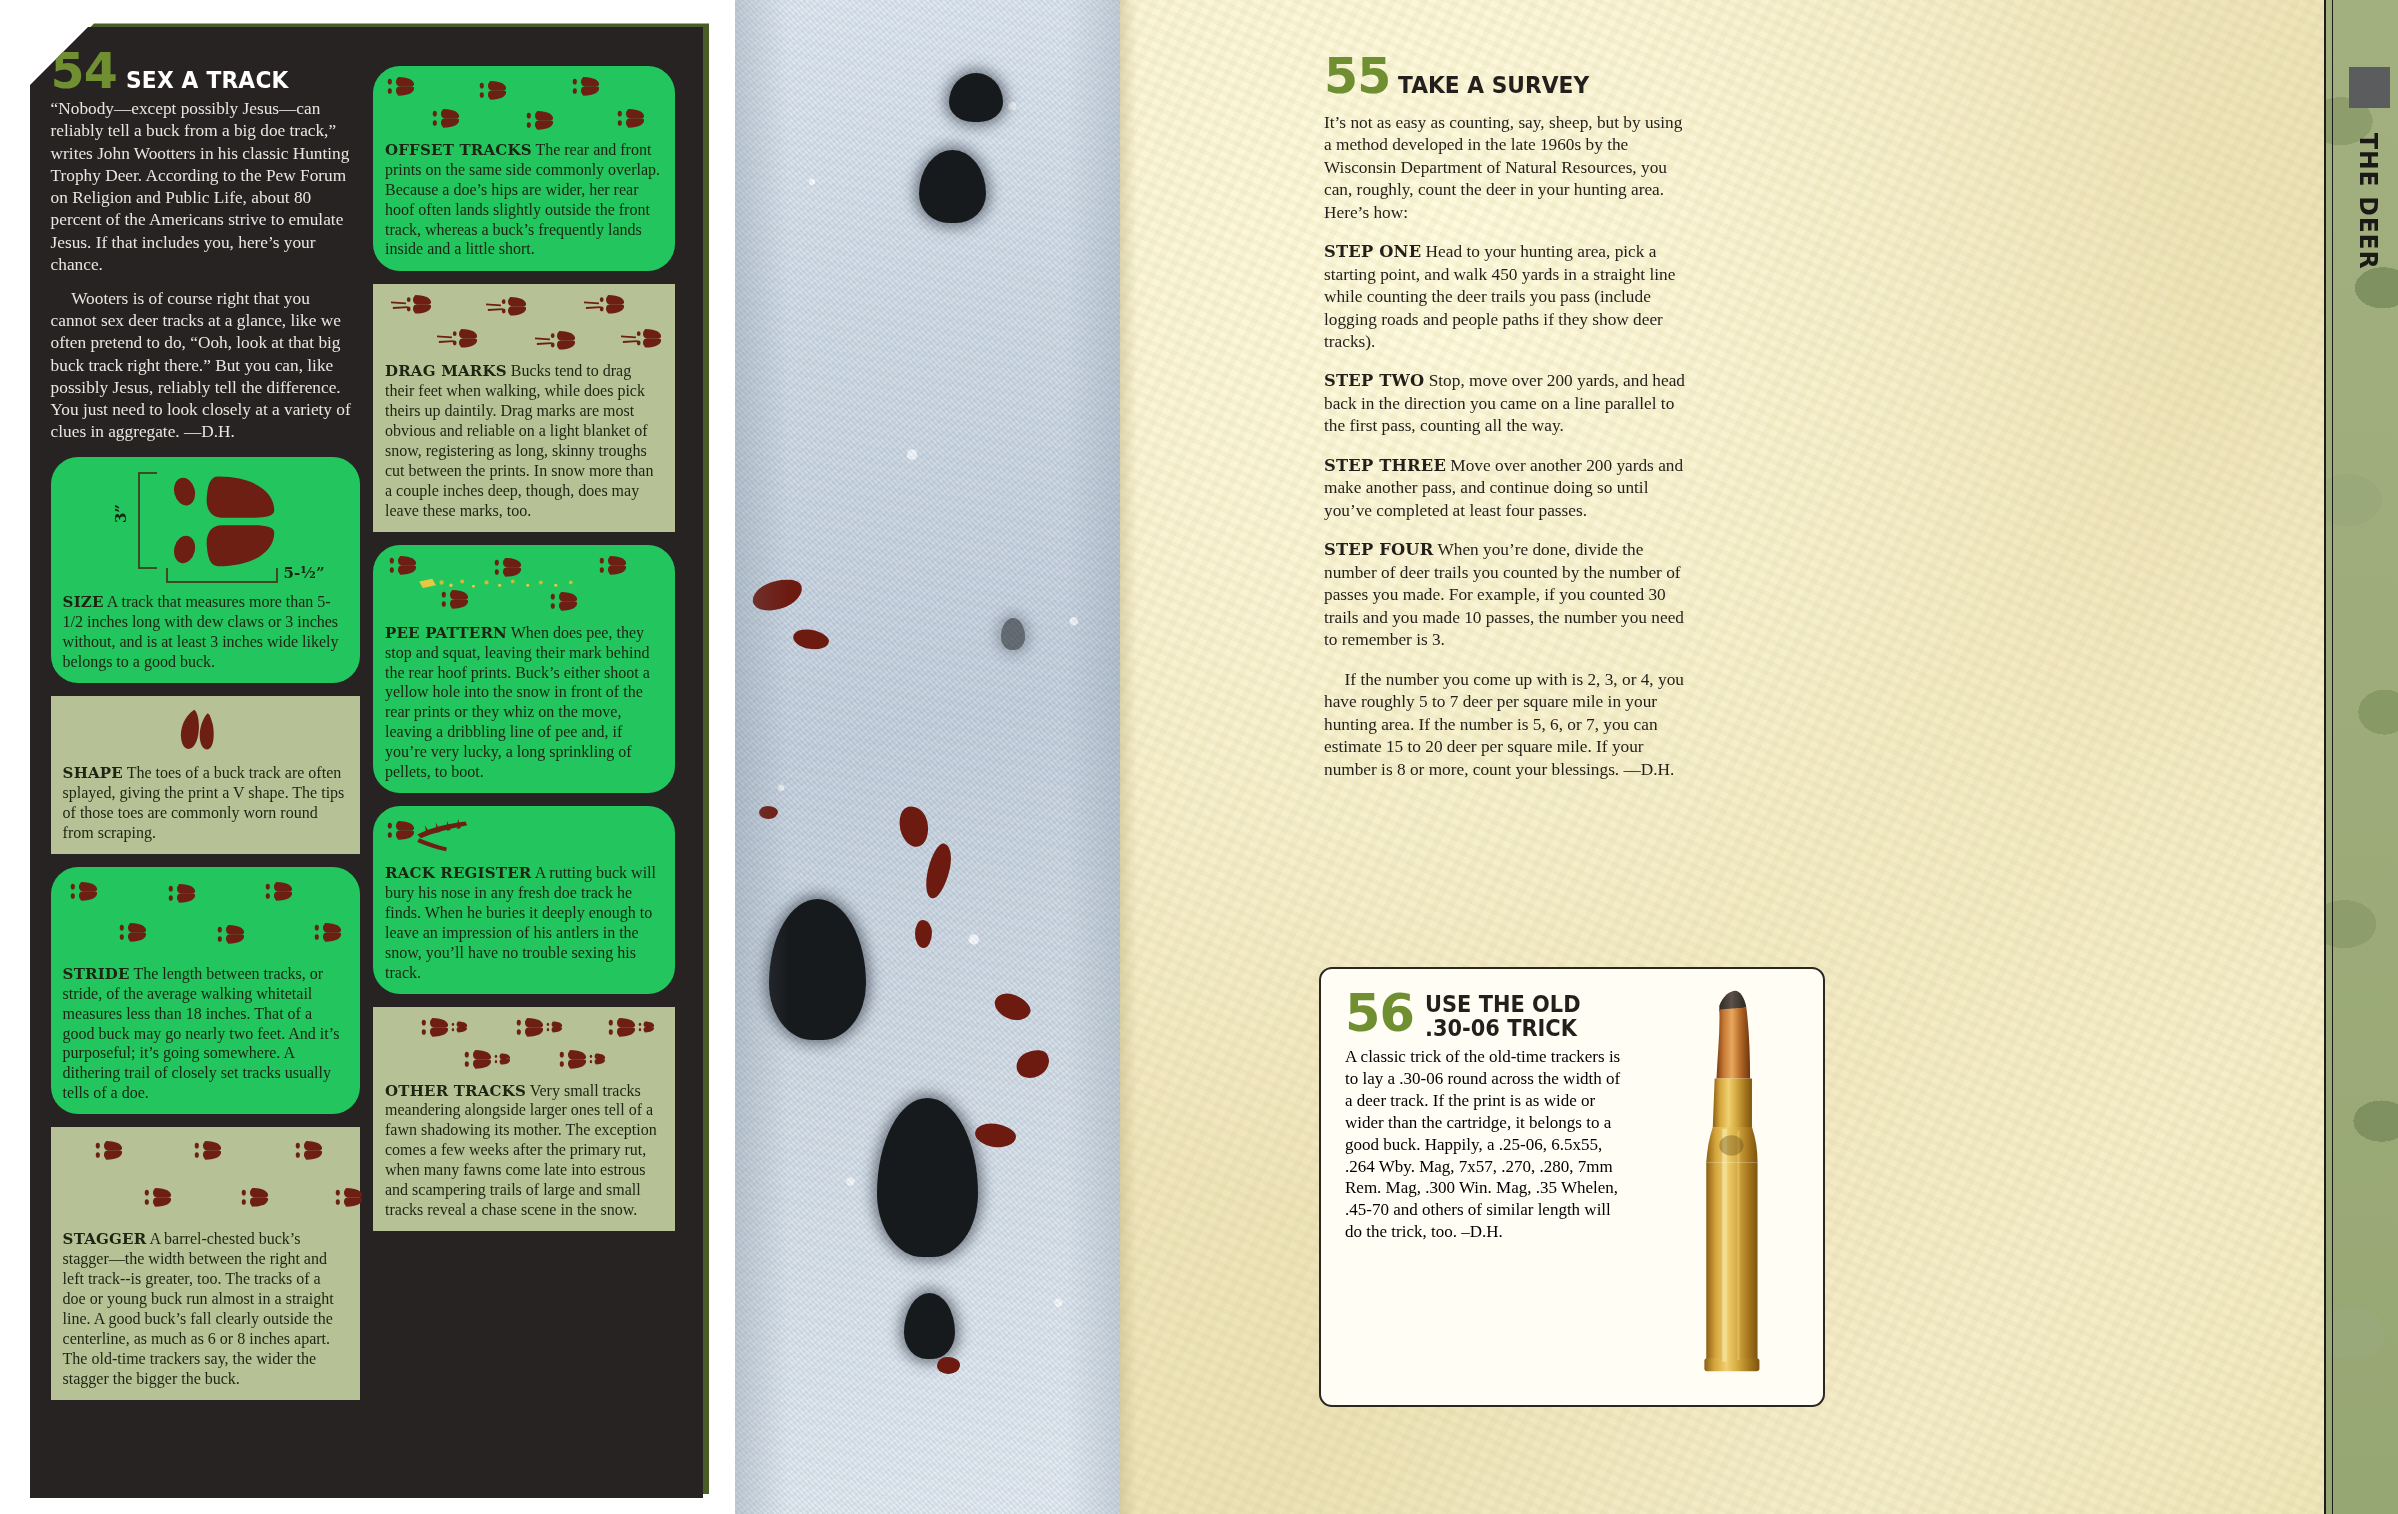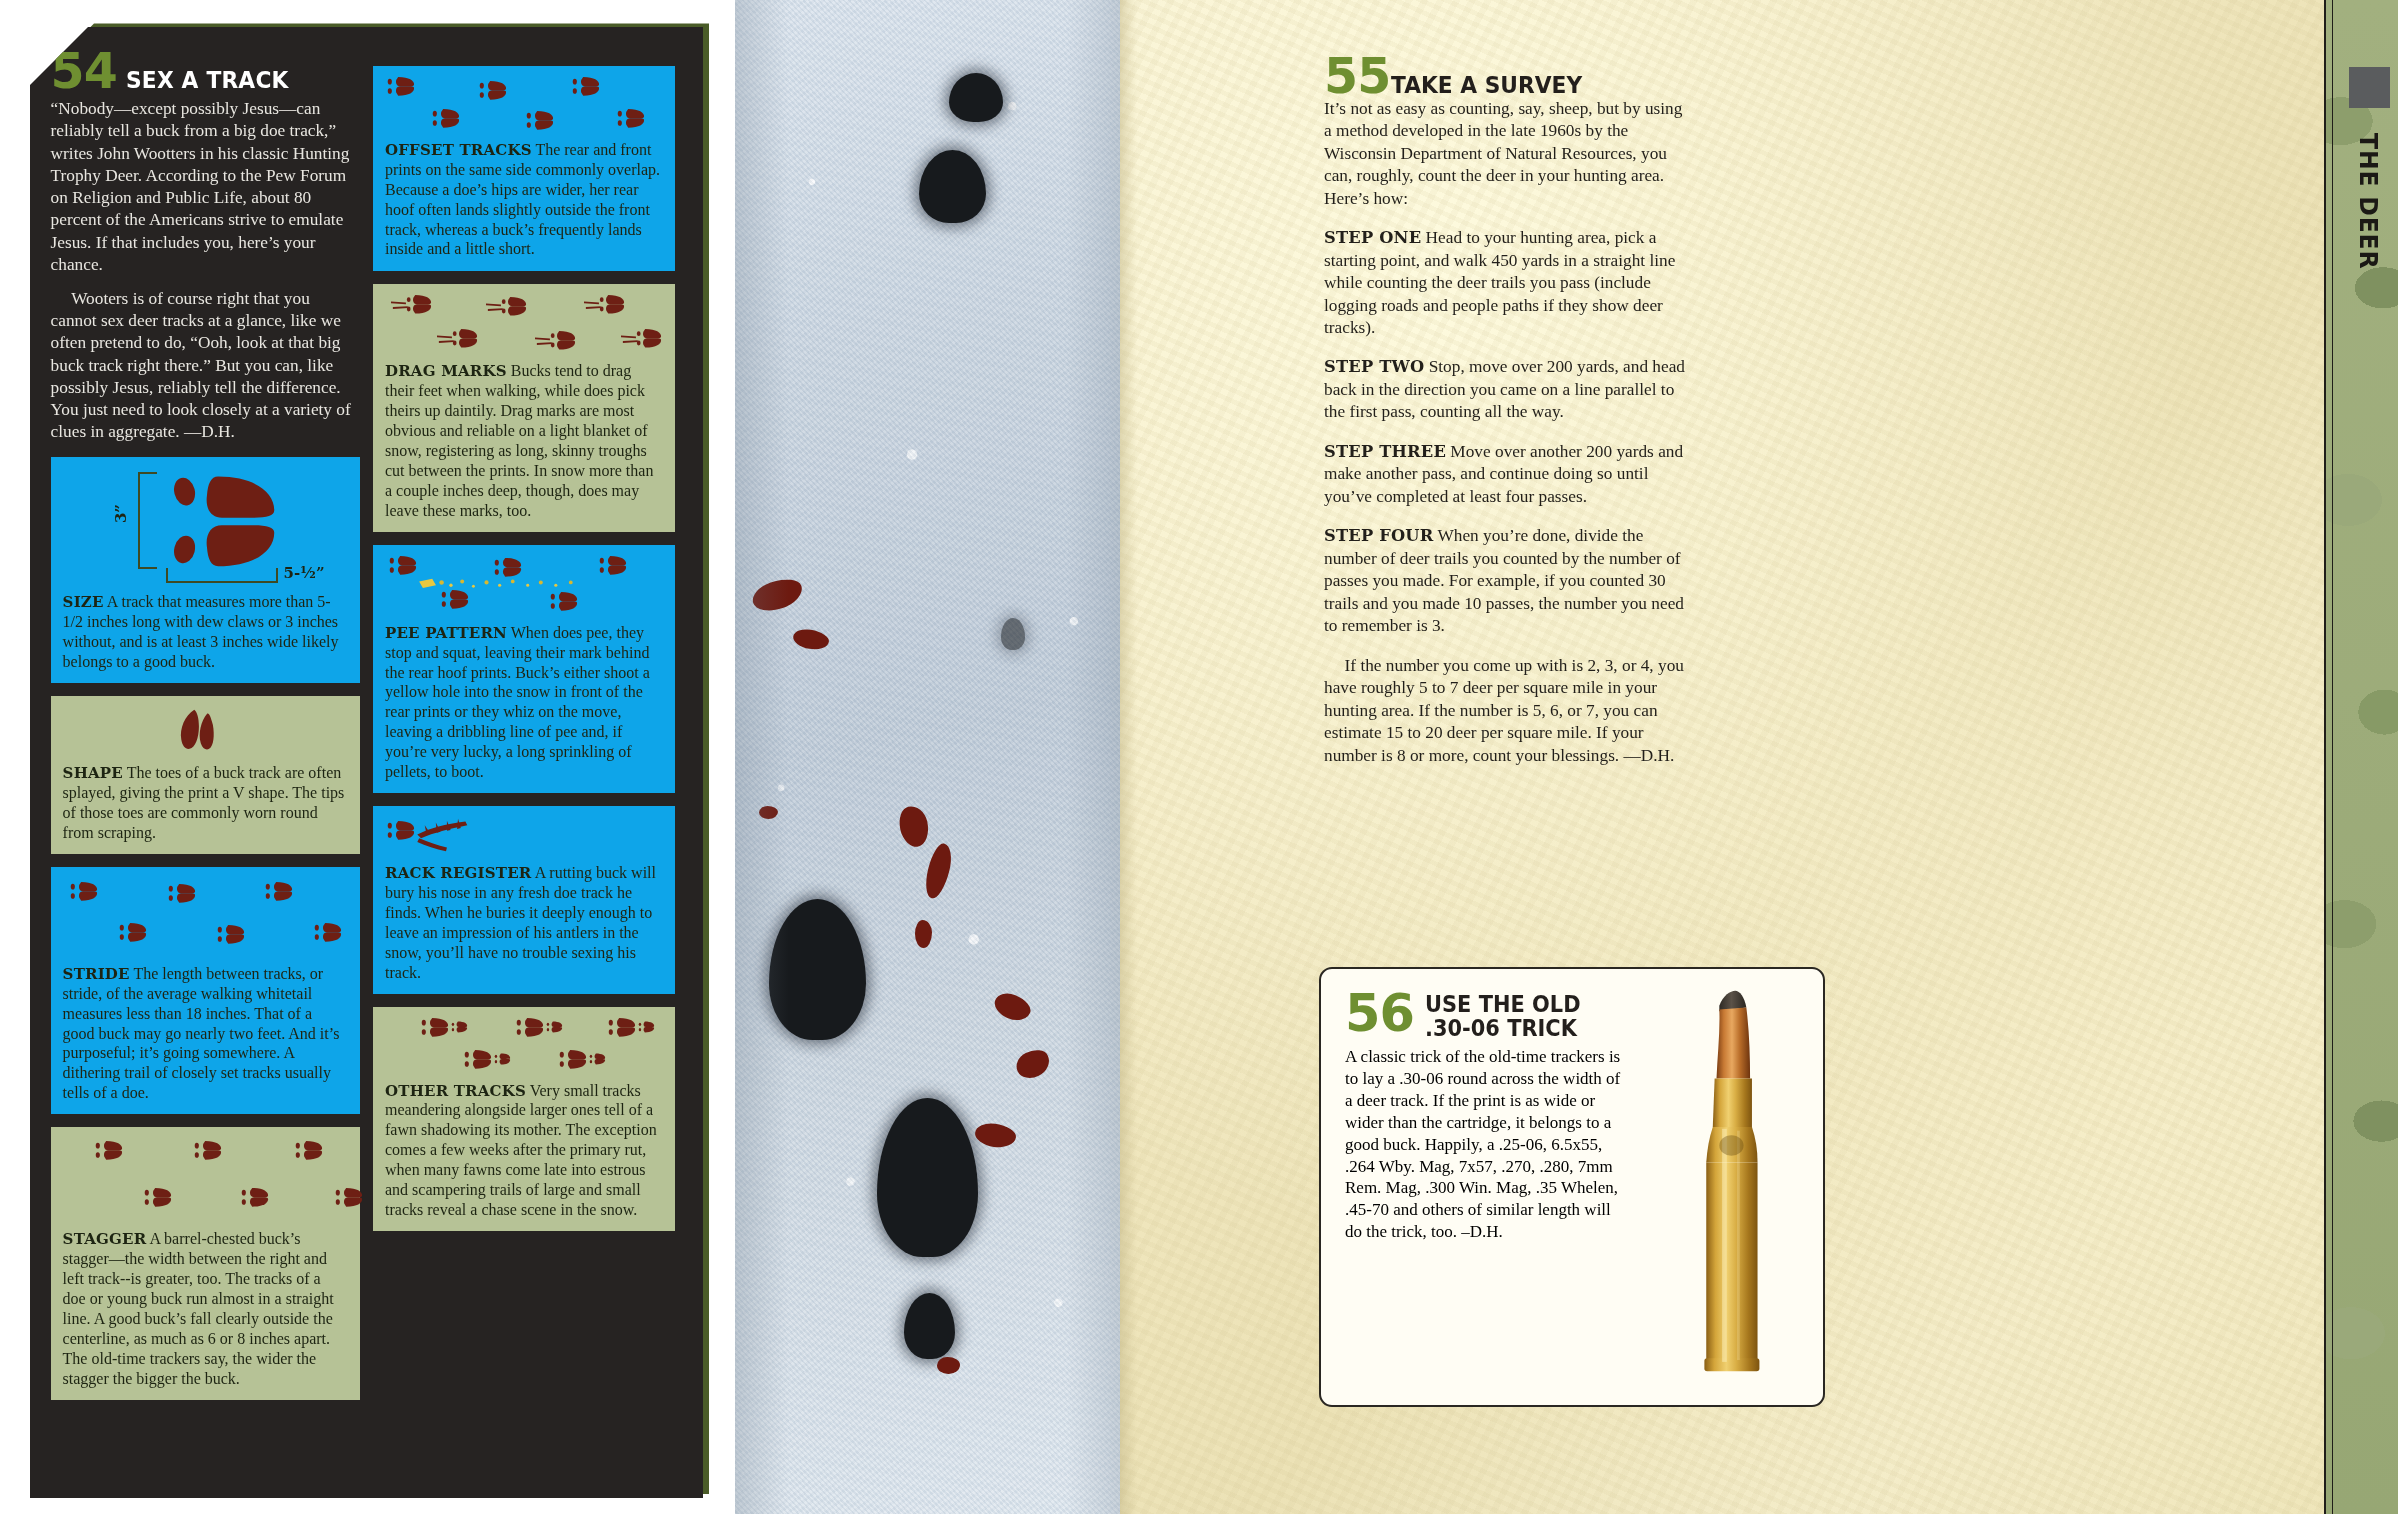--- a/index.html
+++ b/index.html
@@ -75,21 +75,21 @@
   .intro-p + .intro-p { text-indent: 20.6px; margin-top: 12px; }
 
   
   .gbox {
     padding: 10.3px 12px 11.2px 12px;
     margin-top: 13px;
     color: #1d2412;
     font-size: 16px;
     line-height: 1.245;
   }
-  .gbox.dark  { background: #0ea5e9; }
+  .gbox.dark  { background: #22c55e; border-radius: 27px; }
   .gbox.light { background: #b6c296; }
   .gbox b {
     font-family: "DejaVu Serif", serif;
     font-weight: bold;
     font-size: 15px;
     letter-spacing: 0.2px;
   }
   .gbox .body { display: inline; }
   .hoof {
     position: absolute;
@@ -198,21 +198,21 @@
   .rp-gutter {
     position:absolute; left:0; top:0; width:17px; height:100%;
     background: linear-gradient(90deg, rgba(190,178,130,.45), rgba(255,255,255,0));
   }
   .rtext {
     position: absolute;
     left: 204px; top: 56px;
     width: 367px;
     color: #221f1a;
   }
-  .rtitle-row { display:flex; align-items: baseline; gap: 1px; margin-bottom: 0; text-align: center; }
+  .rtitle-row { display:flex; align-items: baseline; gap: 8px; margin-bottom: 14px; text-align: center; }
   .rtitle-num {
     font-family: "DejaVu Sans", sans-serif; font-weight: 900;
     font-size: 49px; line-height: .85; color: #6f8f31; letter-spacing:-0.9px;
   }
   .rtitle-txt {
     font-family:"DejaVu Sans", sans-serif; font-weight:900;
     font-size: 23.4px; color:#231f1c; line-height:1;
     transform: scaleX(0.93); transform-origin: left bottom;
   }
   .rp {

